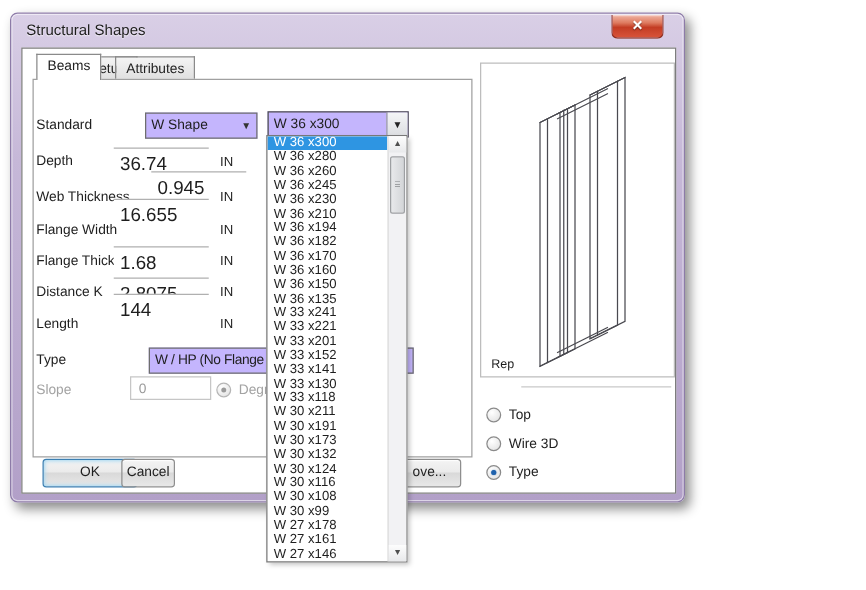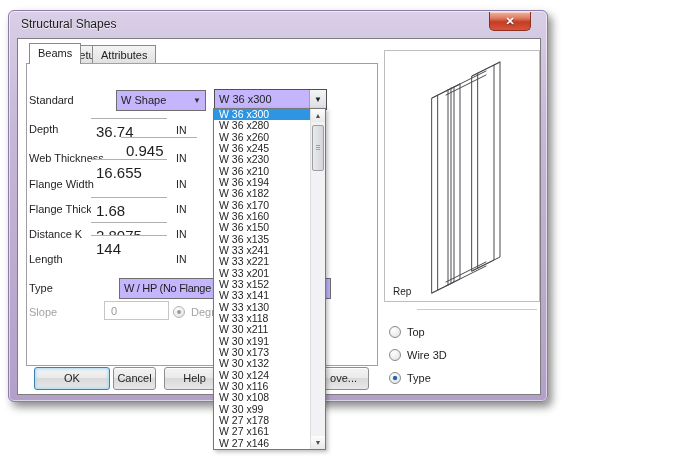--- a/index.html
+++ b/index.html
@@ -156,22 +156,21 @@
       </div>
 
       <div class="lbl dis" style="top:267px;">Slope</div>
       <div class="slope-input">0</div>
       <div class="radio-row" style="position:absolute; left:155px; top:261px;">
         <span class="rdot gray checked"></span>
         <span class="dis">Degree</span>
       </div>
 
       <div class="btn default" style="left:16px; width:76px;">OK</div>
-      <div class="btn" style="left:95px; width:43px;">Cancel</div>
-      <div class="btn" style="left:146px; width:61px;">Help</div>
+      <div class="btn" style="left:79px; width:43px;">Cancel</div>
       <div class="btn" style="left:281px; width:70px; text-align:right; padding-right:11px;">ove...</div>
 
       <div class="preview-box">
         <svg width="156" height="252" viewBox="0 0 156 252">
           <g stroke="#4a4a50" stroke-width="1" fill="none" stroke-linecap="round">
 
             <path d="M47 47 L69 36 L69 231 L47 242 Z"></path>
 
             <path d="M53 44 L75 33 L75 228 L53 239 Z"></path>
             <line x1="47" y1="47" x2="53" y2="44"></line>

